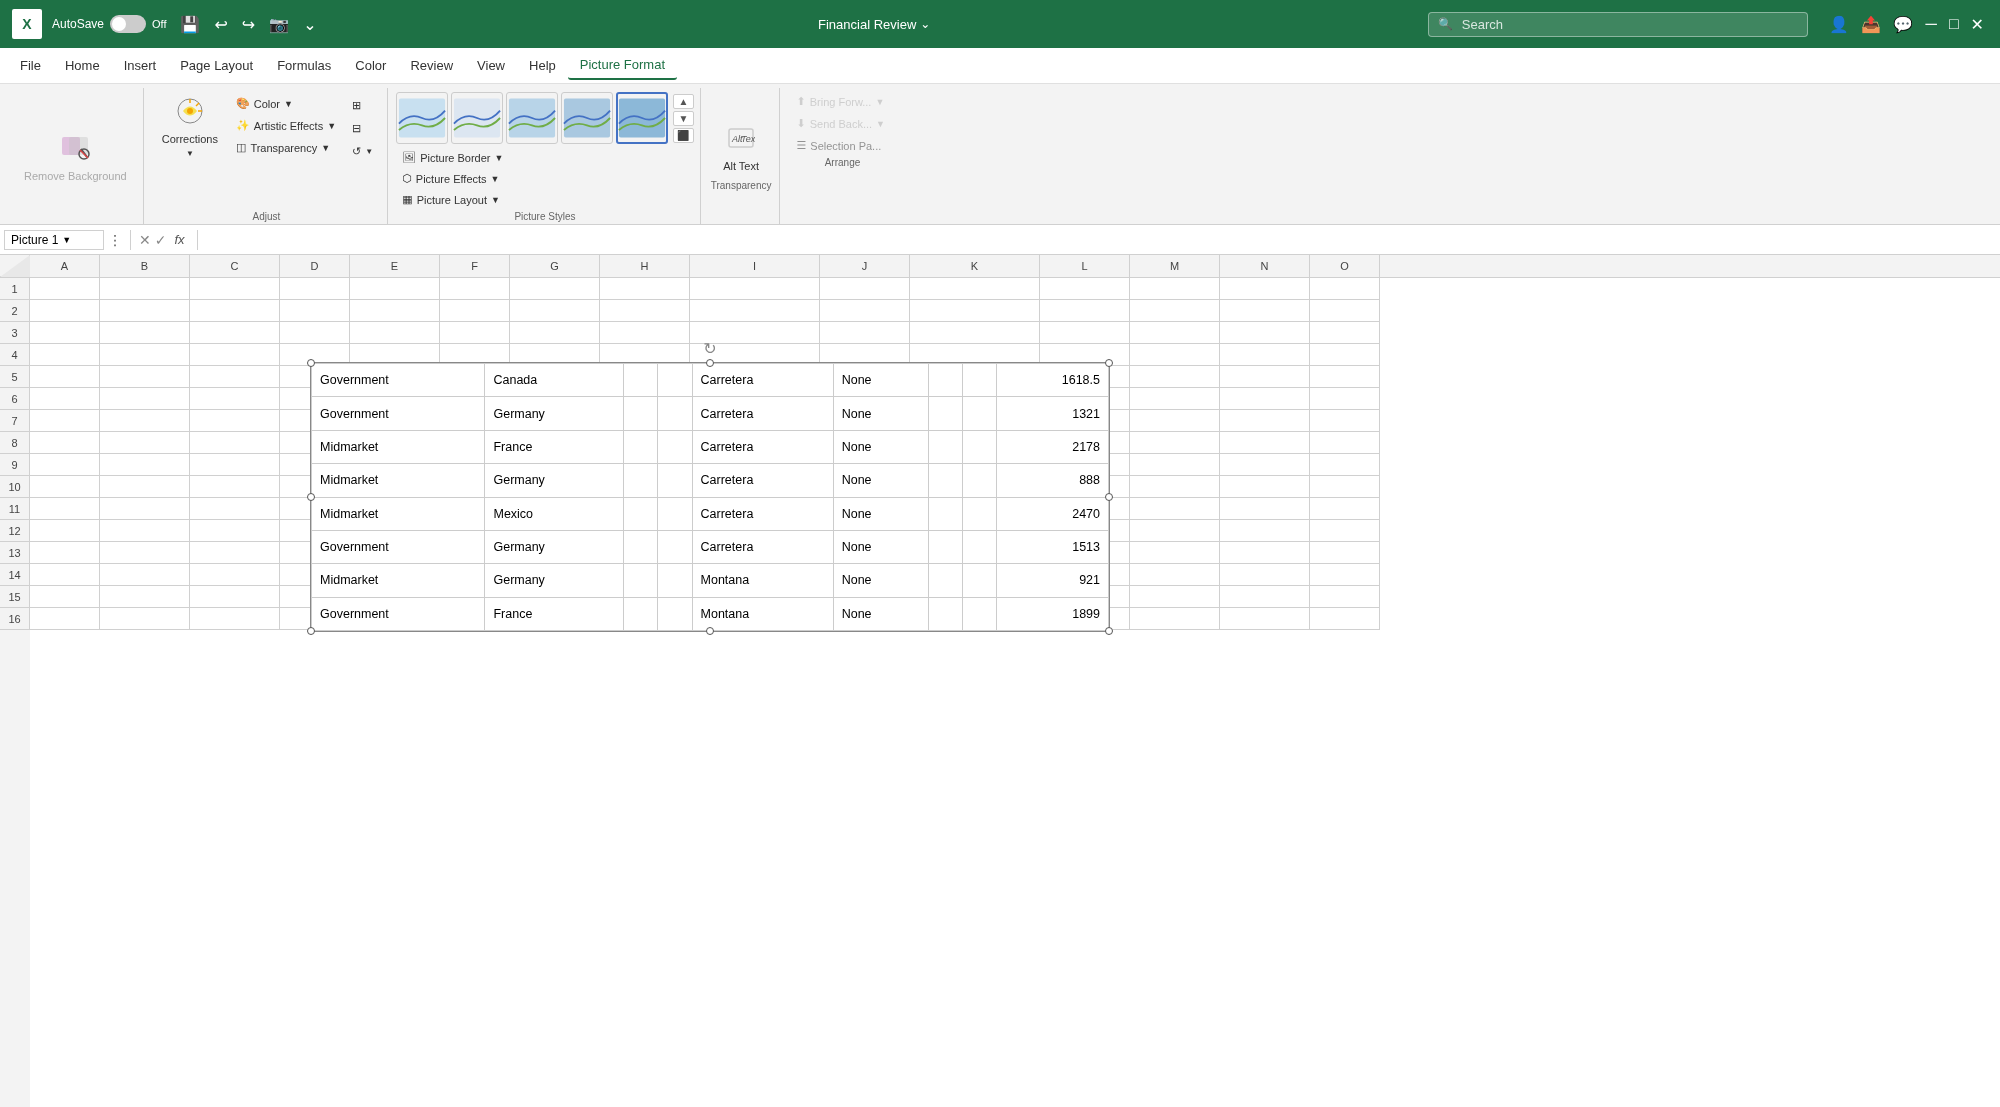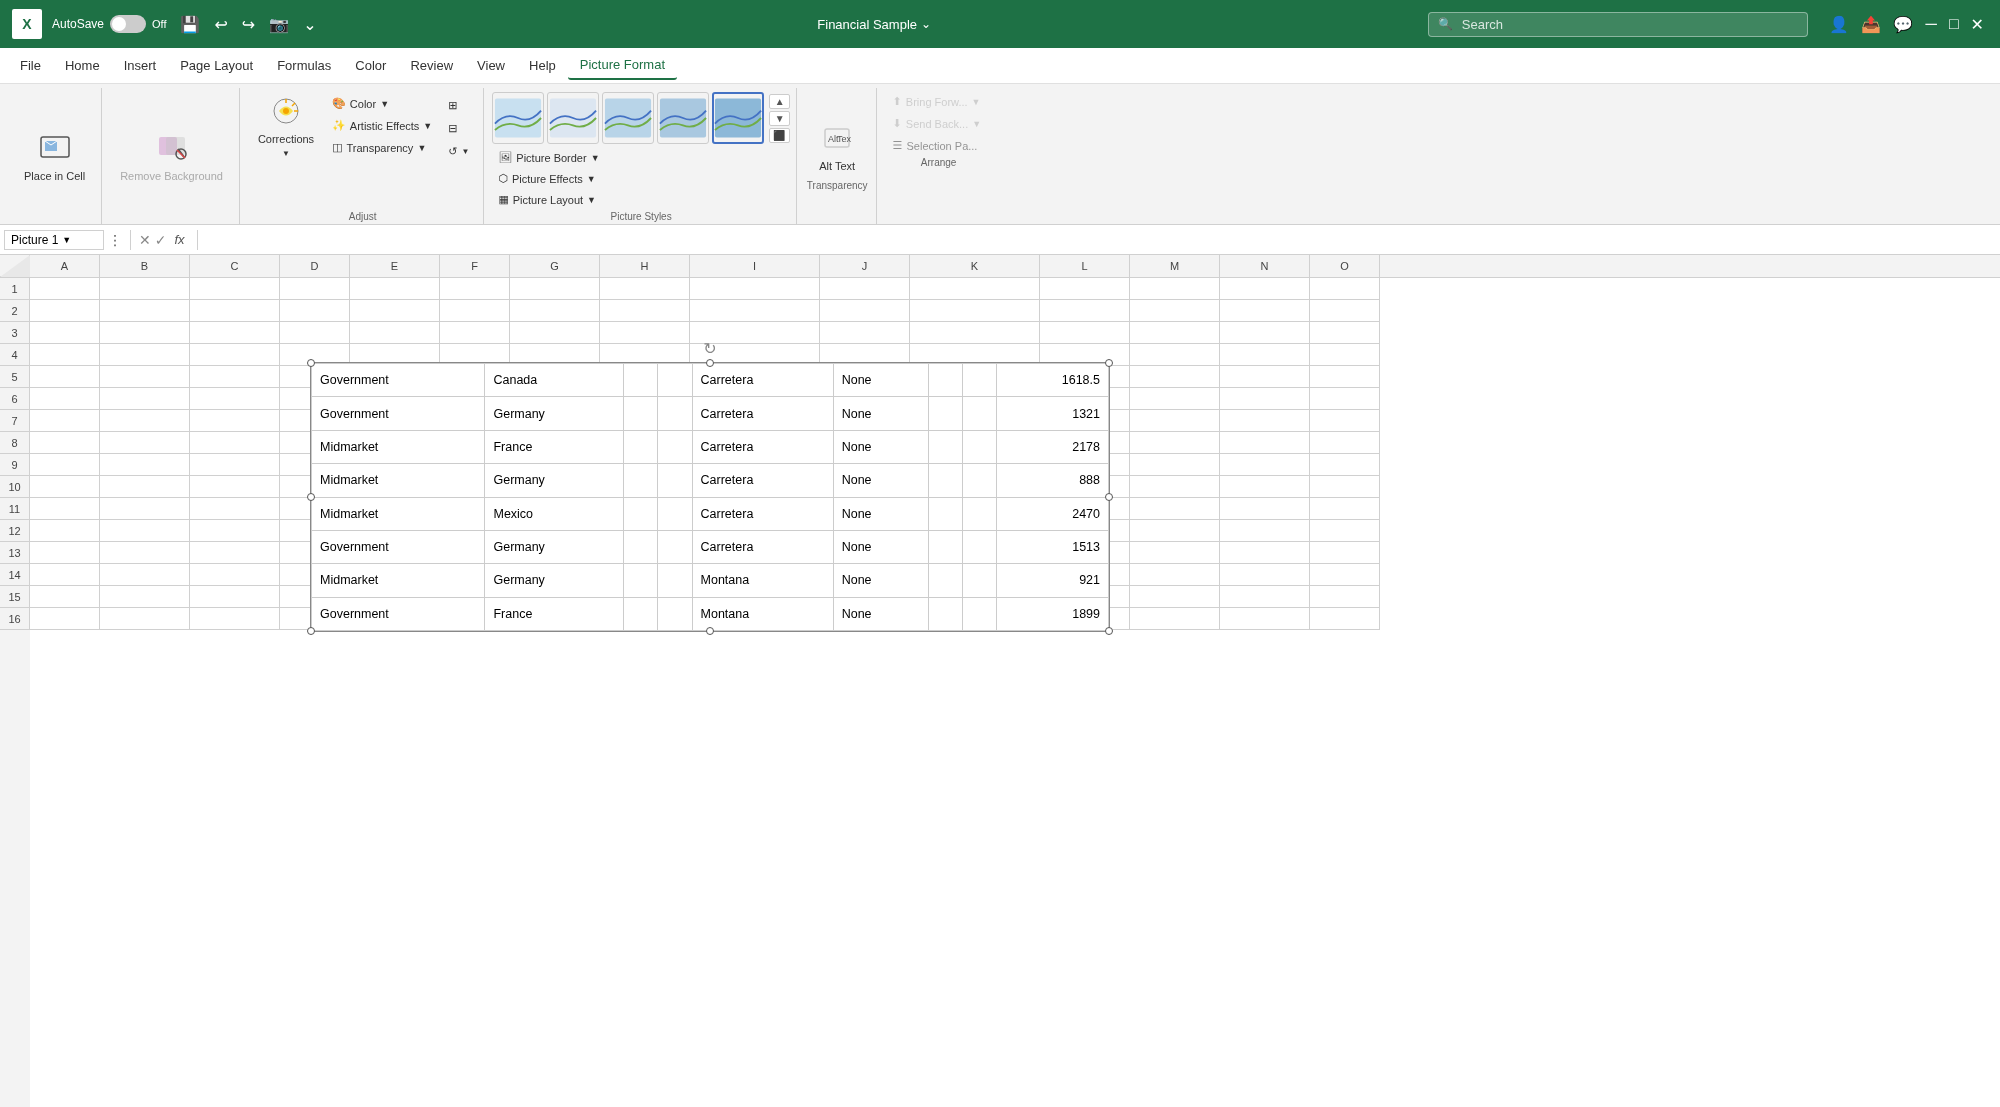--- a/index.html
+++ b/index.html
@@ -159,20 +159,21 @@
       border-radius: 3px;
       min-width: 50px;
       font-size: 11px;
       color: #333;
       gap: 3px;
     }
     .ribbon-btn.disabled { color: #aaa; cursor: default; }
     .ribbon-btn .btn-icon {
       font-size: 22px;
       line-height: 1;
+      font-style: italic;
     }
     .ribbon-btn .btn-label {
       font-size: 11px;
       text-align: center;
       line-height: 1.2;
     }
     .ribbon-btn-small {
       display: flex;
       align-items: center;
       gap: 4px;
@@ -375,21 +376,21 @@
     <span class="toggle-off-label">Off</span>
   </div>
   <div class="title-bar-actions">
     <span class="title-bar-icon">💾</span>
     <span class="title-bar-icon">↩</span>
     <span class="title-bar-icon">↪</span>
     <span class="title-bar-icon">📷</span>
     <span class="title-bar-icon">⌄</span>
   </div>
   <div class="title-bar-center">
-    <span class="title-bar-filename">Financial Sample</span>
+    <span class="title-bar-filename">Financial Review</span>
     <span style="color:#fff;margin-left:4px">⌄</span>
   </div>
   <div class="search-box">
     <span class="search-icon-wrap">🔍</span>
     <input type="text" placeholder="Search" style="">
   </div>
   <div style="display:flex;gap:4px;margin-left:8px">
     <span class="title-bar-icon">👤</span>
     <span class="title-bar-icon">📤</span>
     <span class="title-bar-icon">💬</span>
@@ -408,34 +409,20 @@
   <div class="menu-item">Color</div>
   <div class="menu-item">Review</div>
   <div class="menu-item">View</div>
   <div class="menu-item">Help</div>
   <div class="menu-item active">Picture Format</div>
 </div>
 
 <div id="ribbon">
   <div class="ribbon-content">
 
-    <div class="ribbon-group" style="min-width:70px">
-      <div class="ribbon-buttons">
-        <div class="ribbon-btn">
-          <div class="btn-icon">
-            <svg width="32" height="32" viewBox="0 0 32 32">
-              <rect x="2" y="6" width="28" height="20" rx="2" fill="none" stroke="#555" stroke-width="1.5"></rect>
-              <rect x="6" y="10" width="12" height="10" fill="#5b9bd5" opacity="0.7"></rect>
-              <path d="M6 10 L12 14 L18 10" stroke="#fff" stroke-width="1" fill="none"></path>
-            </svg>
-          </div>
-          <div class="btn-label">Place in Cell</div>
-        </div>
-      </div>
-    </div>
 
     <div class="ribbon-group" style="min-width:70px">
       <div class="ribbon-buttons">
         <div class="ribbon-btn disabled">
           <div class="btn-icon">
             <svg width="32" height="32" viewBox="0 0 32 32">
               <rect x="3" y="6" width="18" height="18" rx="2" fill="#d4a0d0" opacity="0.6"></rect>
               <rect x="10" y="6" width="19" height="18" rx="2" fill="#c0c0c0" opacity="0.4"></rect>
               <line x1="22" y1="18" x2="28" y2="26" stroke="#555" stroke-width="2"></line>
               <circle cx="25" cy="23" r="5" fill="none" stroke="#555" stroke-width="1.5"></circle>

